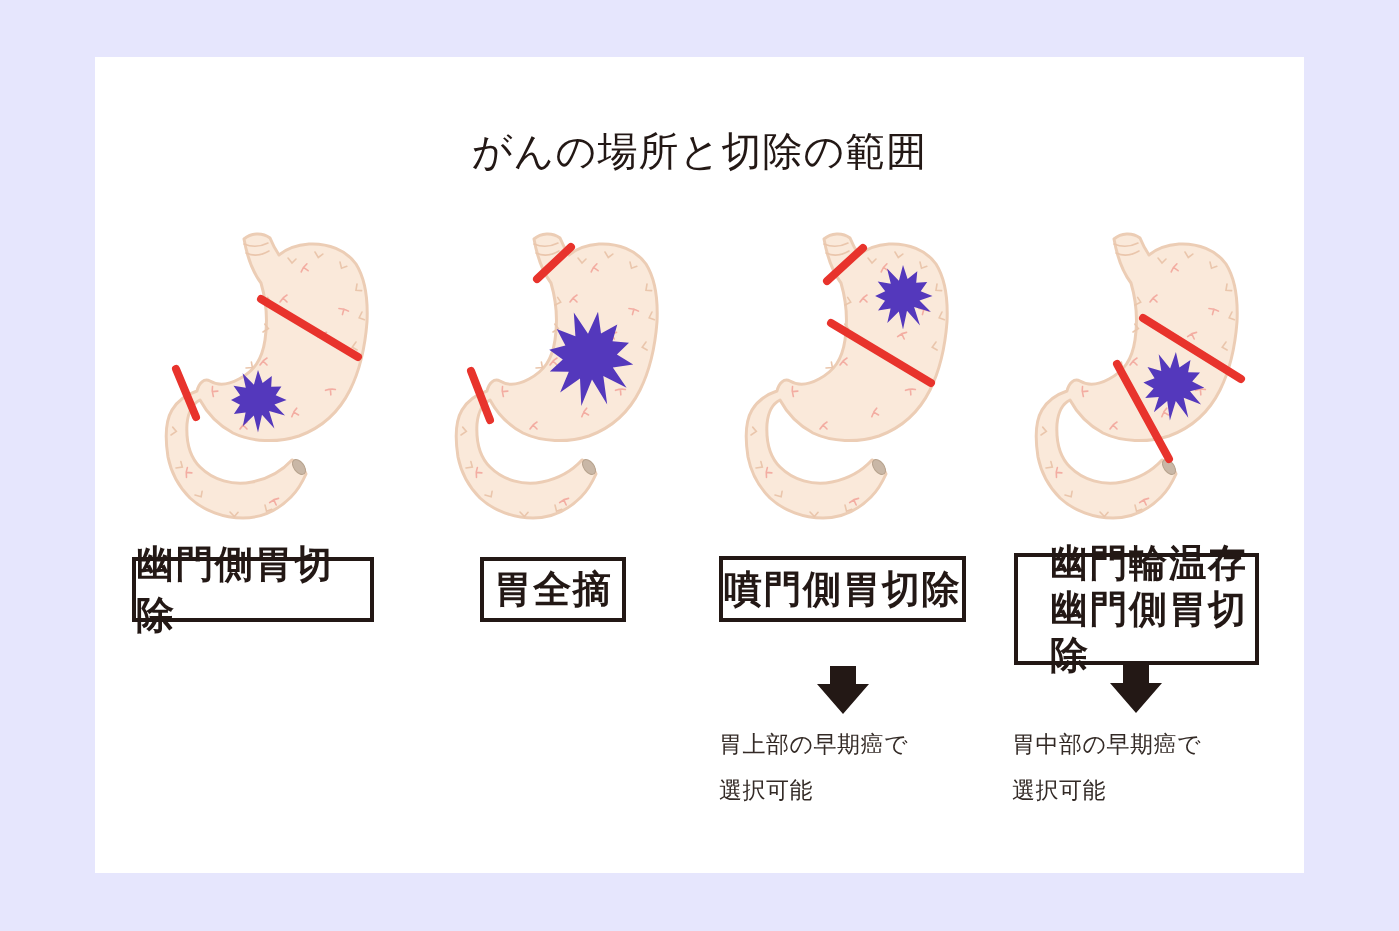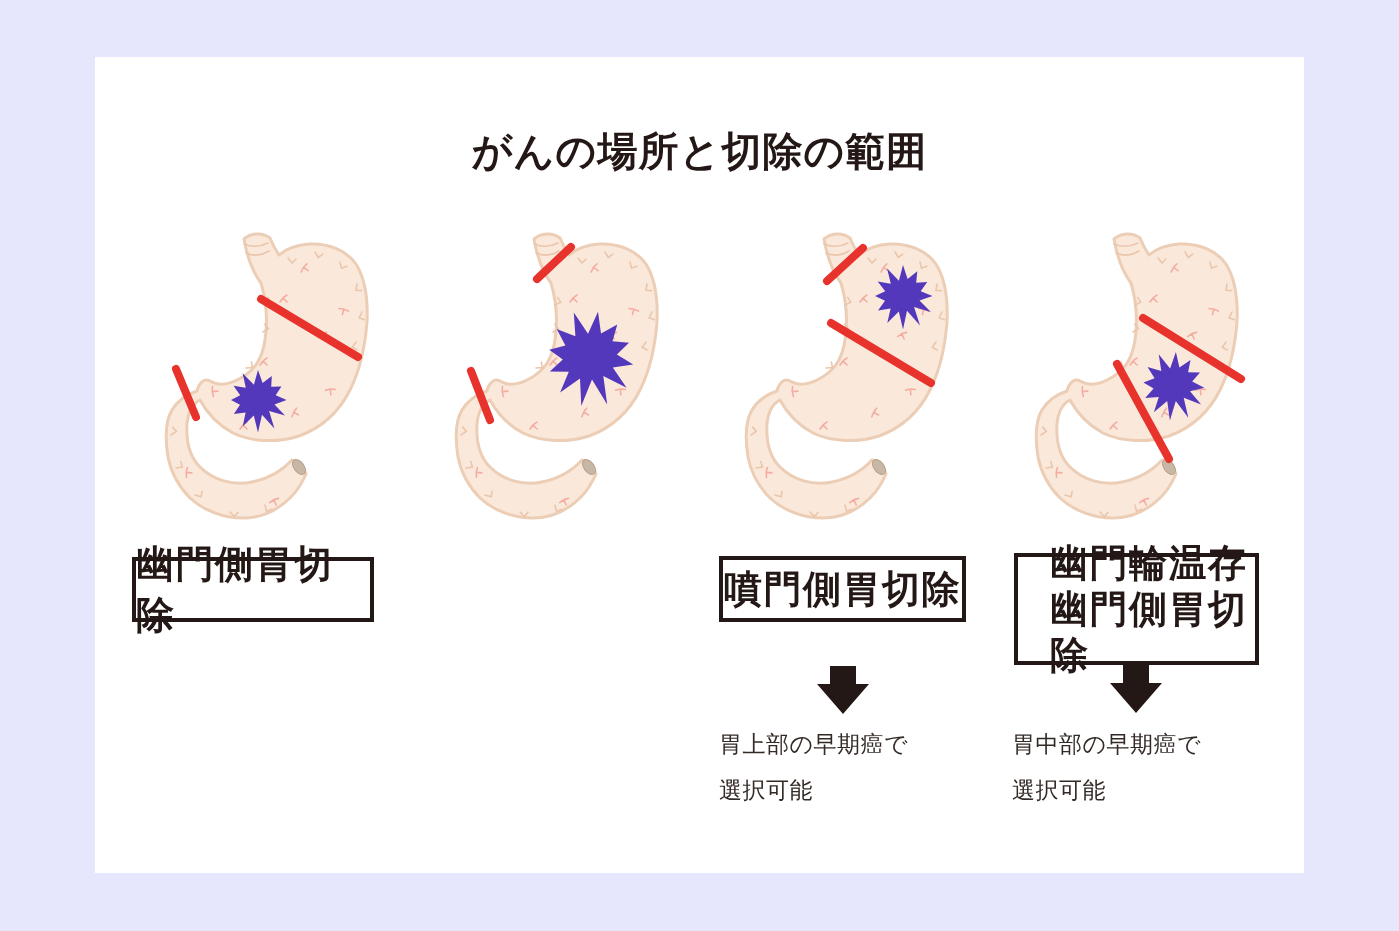--- a/index.html
+++ b/index.html
@@ -18,21 +18,21 @@
     left:95px;top:57px;
     width:1209px;height:816px;
     background:#FFFFFF;
   }
   .title{
     position:absolute;
     left:95px;top:124px;
     width:1209px;
     text-align:center;
     font-size:40px;
-    font-weight:bold;
+    font-weight:normal;
     letter-spacing:1px;
     color:#231815;
   }
   .panel{
     position:absolute;
     width:280px;height:330px;
   }
   .panel svg{display:block;width:280px;height:330px;}
   .st-body{fill:#FAE9DA;stroke:#ECCDB5;stroke-width:3;stroke-linejoin:round;}
   .tick{fill:none;stroke:#EAC6AC;stroke-width:1.6;stroke-linecap:round;}
@@ -177,20 +177,23 @@
       <polygon class="tumor" points="165.9,142.1 169.4,157.4 180.5,150.1 178.1,162.3 190.0,162.4 182.2,171.6 194.3,177.7 180.0,181.2 191.1,194.6 173.7,187.8 178.3,207.8 165.8,191.0 159.9,210.6 157.2,191.0 143.9,202.3 148.8,187.0 135.2,188.0 143.6,178.4 133.4,172.4 144.6,168.3 137.5,157.1 151.3,161.0 148.7,144.2 160.1,158.5"></polygon>
       <line class="cut-line" x1="133" y1="108" x2="231" y2="169"></line>
       <line class="cut-line" x1="107" y1="154" x2="159" y2="249"></line>
     </svg>
   </div>
 
   <div class="label-box" style="left:132px;top:557px;width:242px;height:65px;">
     <span>幽門側胃切除</span>
   </div>
 
+  <div class="label-box" style="left:480px;top:557px;width:146px;height:65px;">
+    <span>胃全摘</span>
+  </div>
 
   <div class="label-box" style="left:719px;top:556px;width:247px;height:66px;">
     <span>噴門側胃切除</span>
   </div>
 
   <div class="label-box two-line" style="left:1014px;top:553px;width:245px;height:112px;">
     <span>幽門輪温存</span>
     <span>幽門側胃切除</span>
   </div>
 

